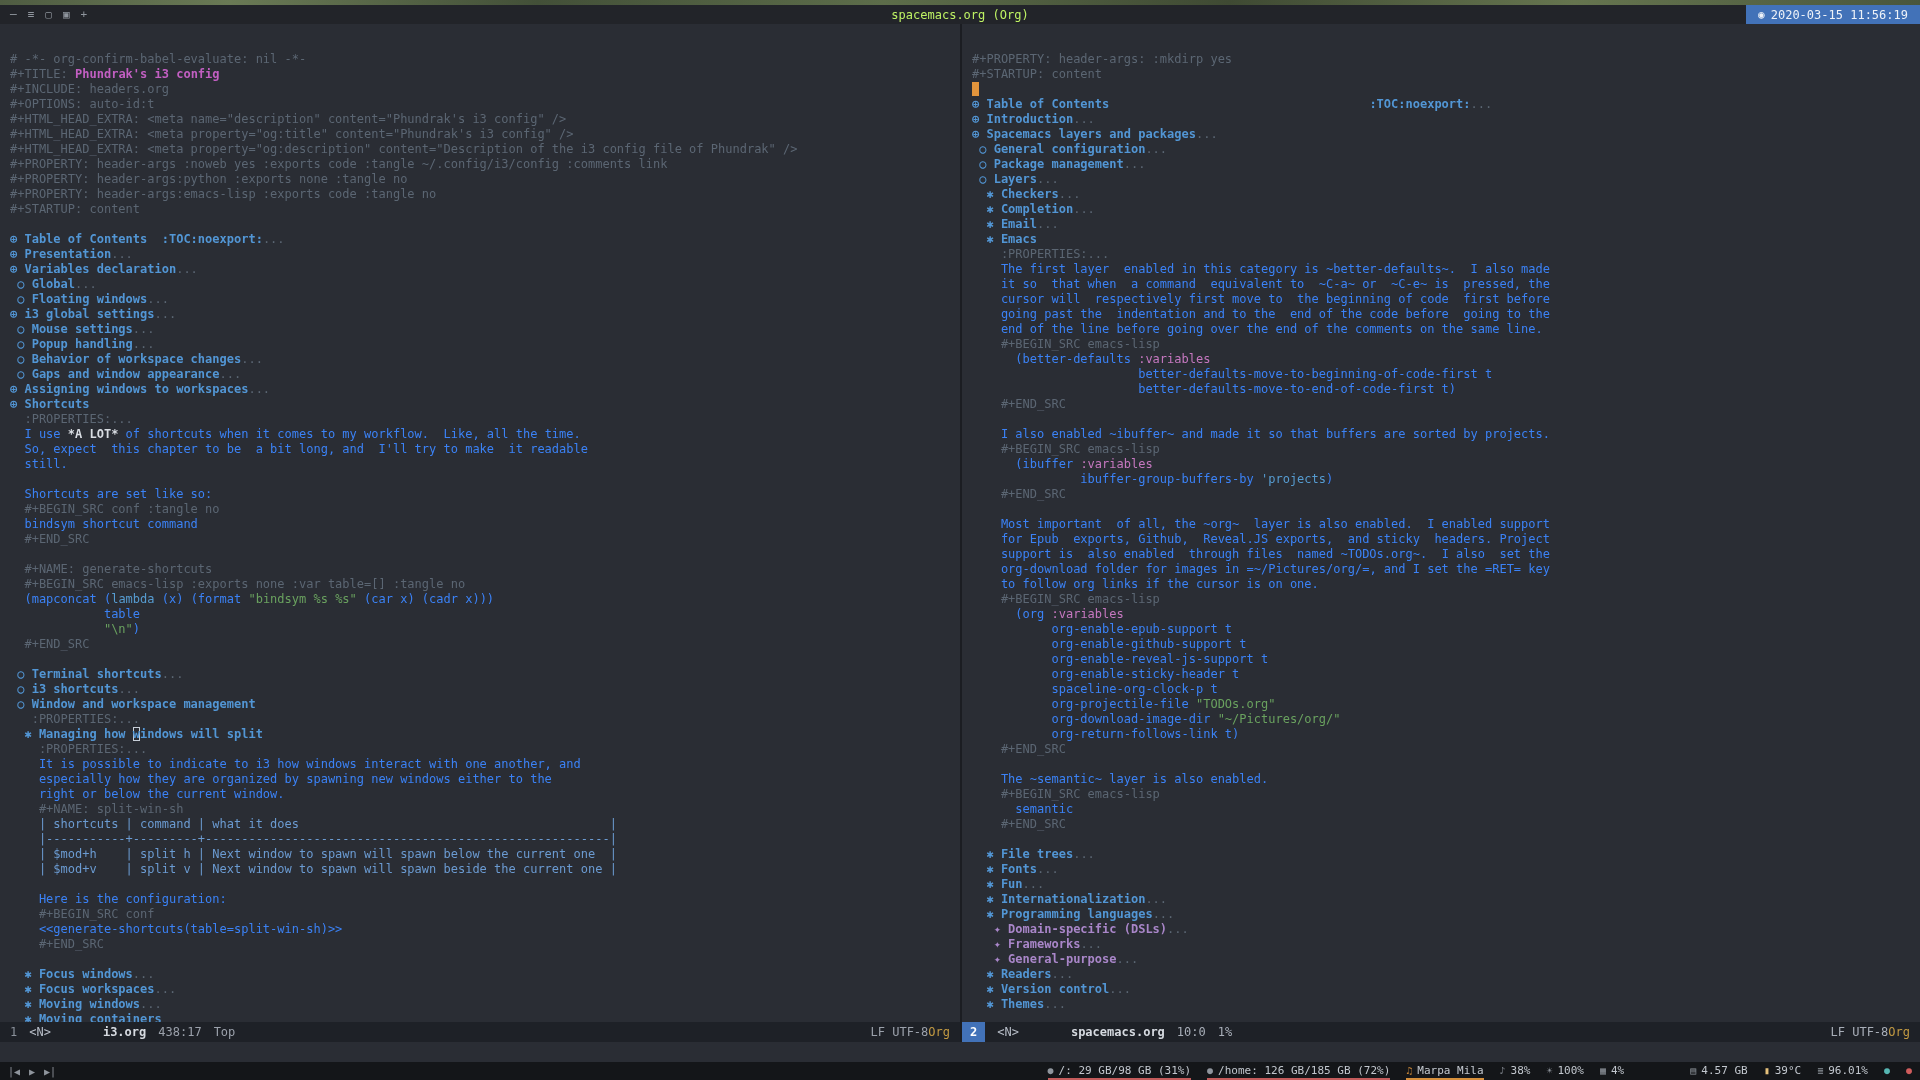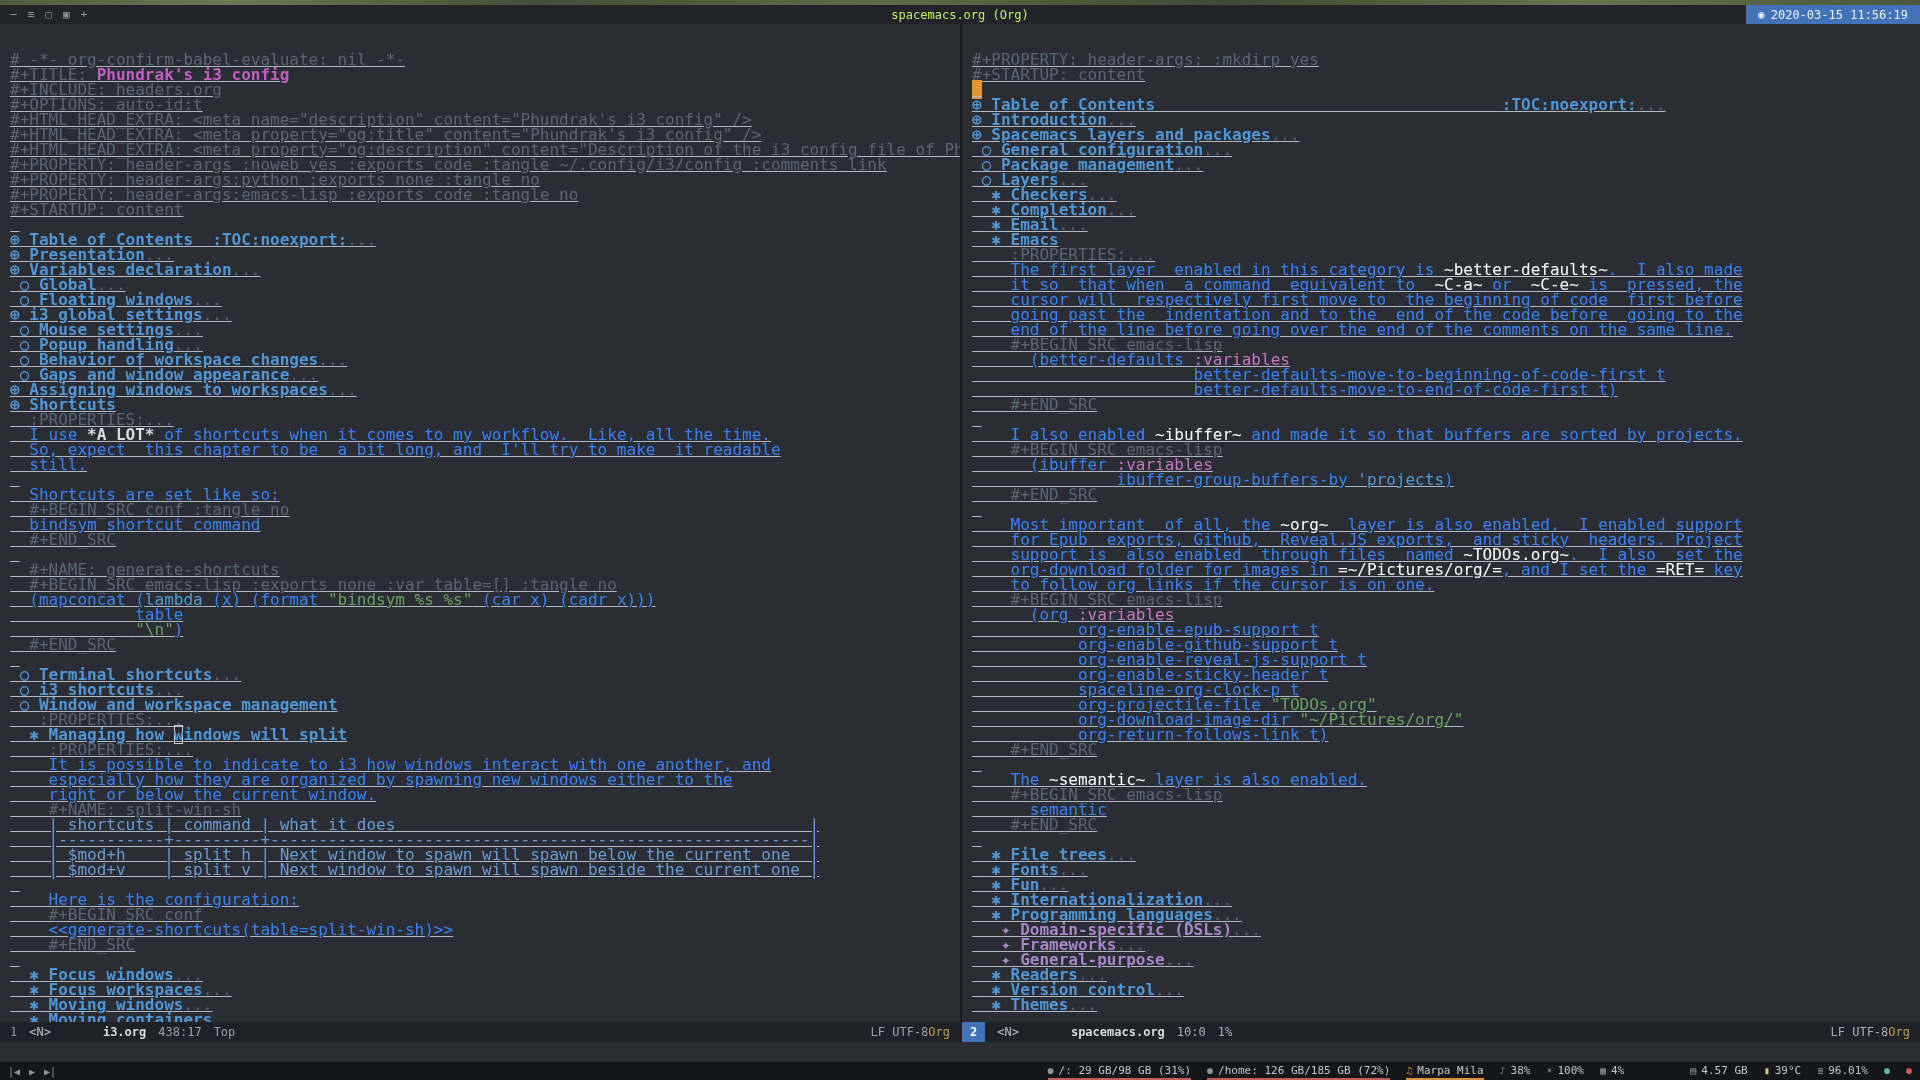--- a/index.html
+++ b/index.html
@@ -18,32 +18,32 @@
   .tb-icons { display:flex; gap:11px; padding:0 10px; color:#8f959d; font-size:11px; }
   .tb-icons span { cursor:default; }
   .tb-title { position:absolute; left:50%; transform:translateX(-50%); color:#bef264; white-space:nowrap; }
   .tb-clock { margin-left:auto; height:100%; background:#4272b8; color:#eef2f8; display:flex; align-items:center; gap:6px; padding:0 12px; font-size:12px; }
   .tb-clock-icon { font-size:11px; }
 
   
   .editor { display:flex; height:1018px; }
   .window { width:960px; display:flex; flex-direction:column; background:#2a2d34; }
   .window.right { width:960px; border-left:2px solid #1b1d22; }
-  .win-content { height:998px; overflow:hidden; padding:28px 0 0 10px; font-size:16px; line-height:15px; white-space:pre; color:#b3b9c2;text-decoration:underline; }
+  .win-content { height:998px; overflow:hidden; padding:28px 0 0 10px; font-size:12px; line-height:15px; white-space:pre; color:#b3b9c2; }
   .line { min-height:15px; }
 
   
   .s-m  { color:#5b6673; }
   .s-el { color:#5b6673; }
   .s-t  { color:#3b82f6; }
   .s-h1, .s-h2, .s-h3 { color:#5296d5; font-weight:bold; }
   .s-h4 { color:#a986c9; font-weight:bold; }
   .s-ti { color:#c25fc2; font-weight:bold; }
   .s-b  { color:#d9dde3; font-weight:bold; }
-  .s-cd { color:#ffffff;margin-top:20px; }
+  .s-cd { color:#3b82f6;margin-top:20px; }
   .s-st { color:#6aa25f; }
   .s-kw { color:#569cd1;text-align:center; }
   .s-ct { color:#c678c0; }
   .s-tb { color:#6b9bd2; }
   .s-cur { background:#e2943c; color:#e2943c; }
   .s-hcur { color:#5296d5; font-weight:bold; box-shadow:inset 0 0 0 1px #c8cfd8; }
 
   
   .modeline { height:20px; background:#1e2127; display:flex; align-items:center; gap:12px; padding:0 10px; font-size:12px; color:#9ba1ab; }
   .modeline.active { padding-left:0; color:#a8aeb8; }

